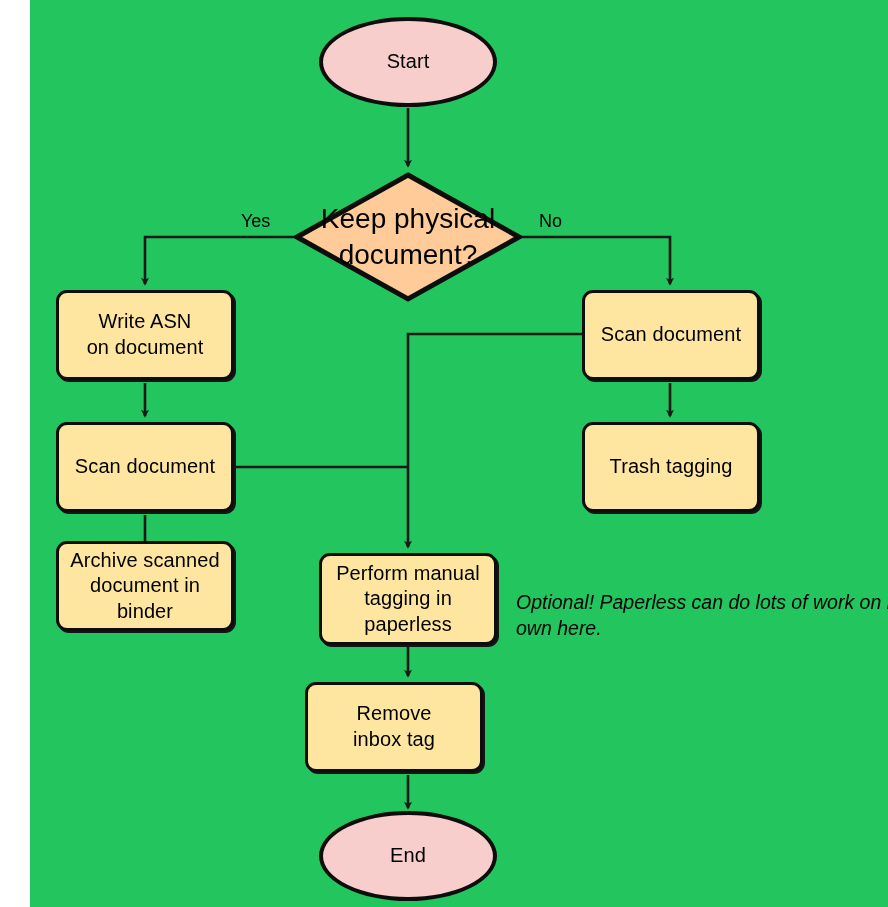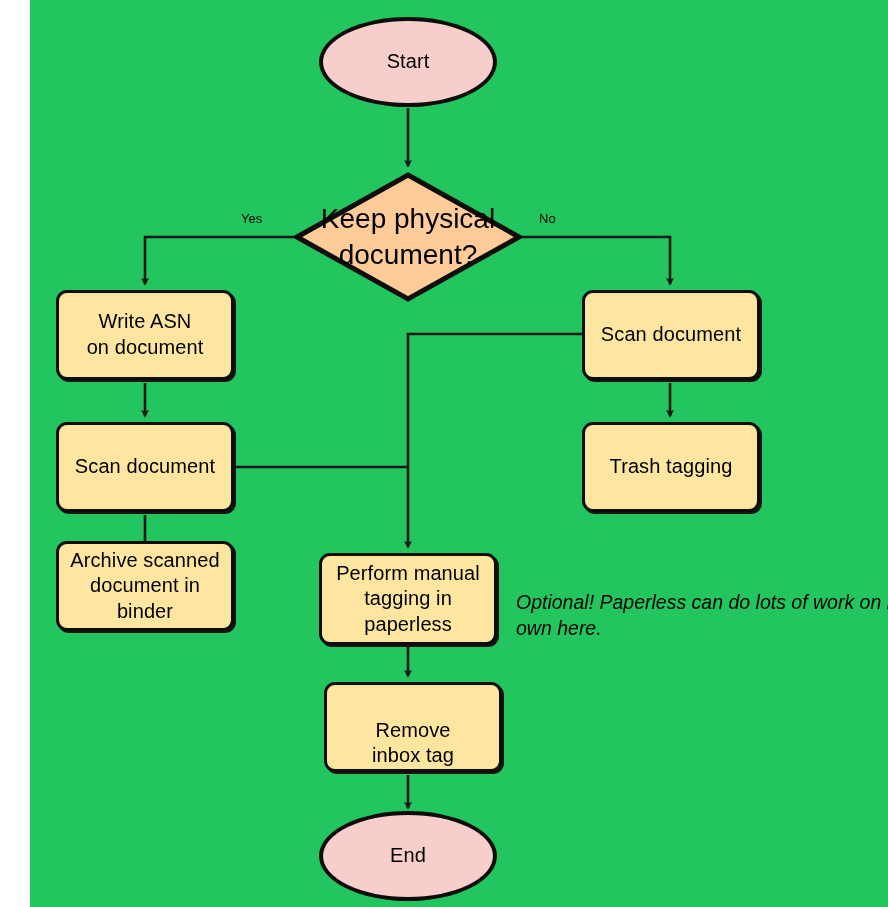--- a/index.html
+++ b/index.html
@@ -69,21 +69,21 @@
     position: relative;
     z-index: 2;
     text-align: center;
     font-size: 28px;
     line-height: 1.28;
     color: #000000;
     white-space: pre-line;
   }
   .edge-label {
     position: absolute;
-    font-size: 13px;
+    font-size: 18px;
     color: #000000;
     z-index: 4;
     white-space: nowrap;
   }
   .note {
     position: absolute;
     font-style: italic;
     font-size: 19.5px;
     line-height: 1.33;
     color: #000000;
@@ -164,21 +164,21 @@
   <div class="node node-process" style="left:552px; top:422px; width:178px; height:90px; background:#ffe6a0;">
     <span>Trash tagging</span>
   </div>
 
   <div class="node node-process" style="left:289px; top:553px; width:178px; height:92px; background:#ffe6a0;">
     <span>Perform manual
 tagging in
 paperless</span>
   </div>
 
-  <div class="node node-process" style="left:294px; top:682px; width:178px; height:90px; background:#ffe6a0;align-items:flex-end;">
+  <div class="node node-process" style="left:275px; top:682px; width:178px; height:90px; background:#ffe6a0;">
     <span>Remove
 inbox tag</span>
   </div>
 
   <div class="node node-terminator" style="left:289px; top:811px; width:178px; height:90px; background:#f8cecc;">
     <span>End</span>
   </div>
 
   <div class="note" style="left:486px; top:590px;">Optional! Paperless can do lots of work on its own here.</div>
 

